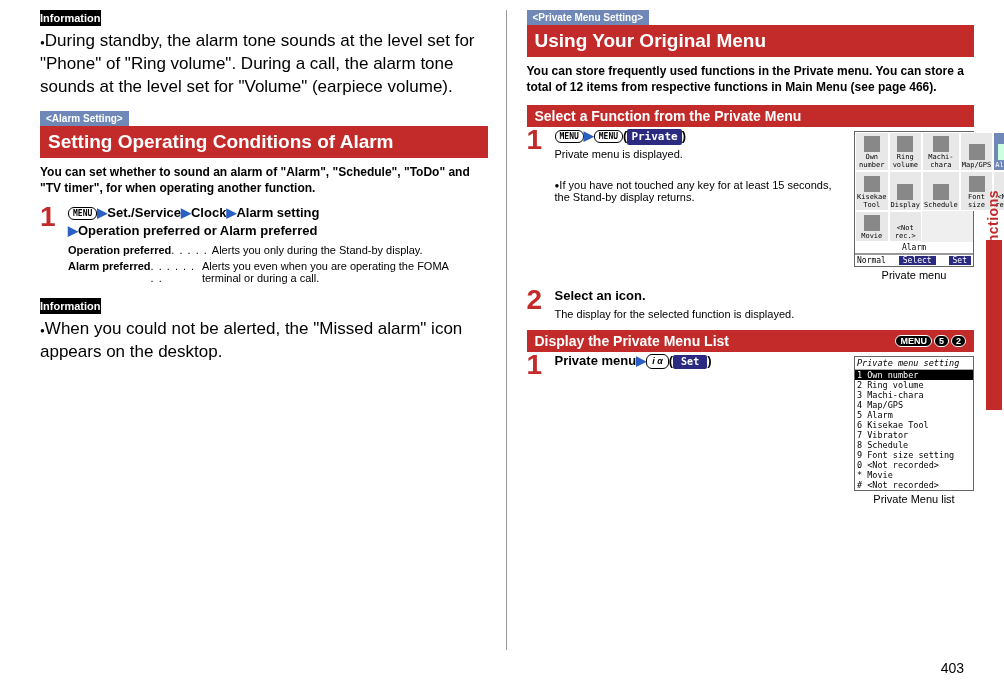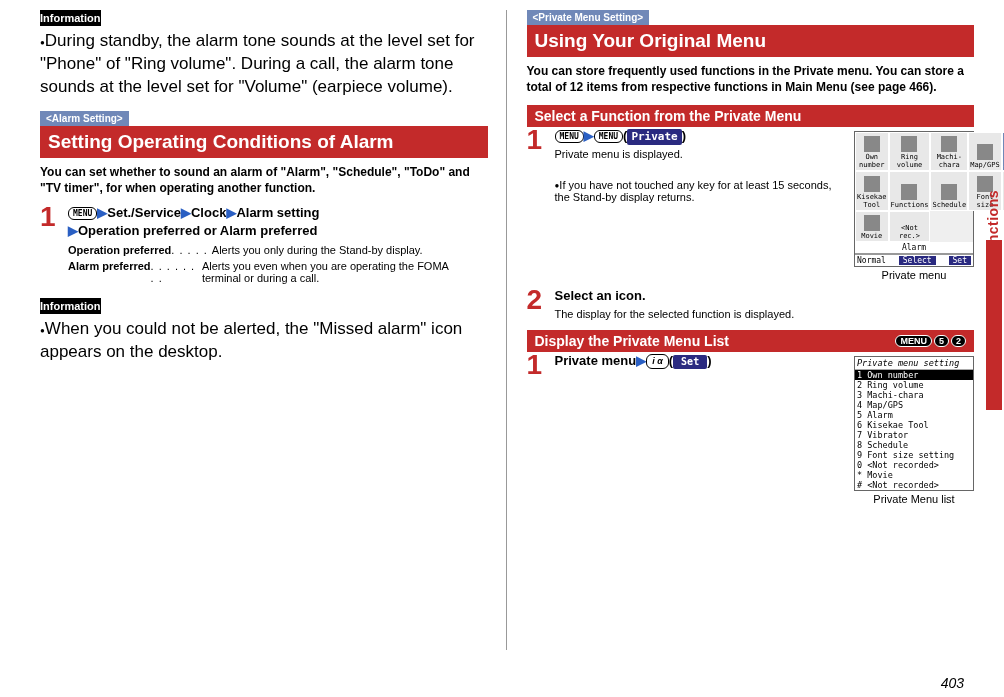--- a/index.html
+++ b/index.html
@@ -215,24 +215,23 @@
     .side-text-inner {
       position:absolute;
       right:2px;
       top:240px;
       width:16px;
       height:170px;
       background:#c32a2a;
     }
     .page-num {
       position:absolute;
-      bottom:6px;
+      bottom:21px;
       right:40px;
       font-size:14px;
-      font-style:italic;
     }
   </style>
 </head>
 <body>
 
 <div class="page">
 
   <div class="col col-left">
     <div class="info-badge">Information</div>
     <div class="info-text bullet">During standby, the alarm tone sounds at the level set for "Phone" of "Ring volume". During a call, the alarm tone sounds at the level set for "Volume" (earpiece volume).</div>
@@ -315,21 +314,21 @@
             <div class="cell sel">
                 <div class="ico" style="background:#cfd"></div>
                 <span>Alarm</span>
               </div>
             <div class="cell">
                 <div class="ico"></div>
                 <span>Kisekae Tool</span>
               </div>
             <div class="cell">
                 <div class="ico"></div>
-                <span>Functions</span>
+                <span>Display</span>
               </div>
             <div class="cell">
                 <div class="ico"></div>
                 <span>Schedule</span>
               </div>
             <div class="cell">
                 <div class="ico"></div>
                 <span>Font size</span>
               </div>
             <div class="cell">

